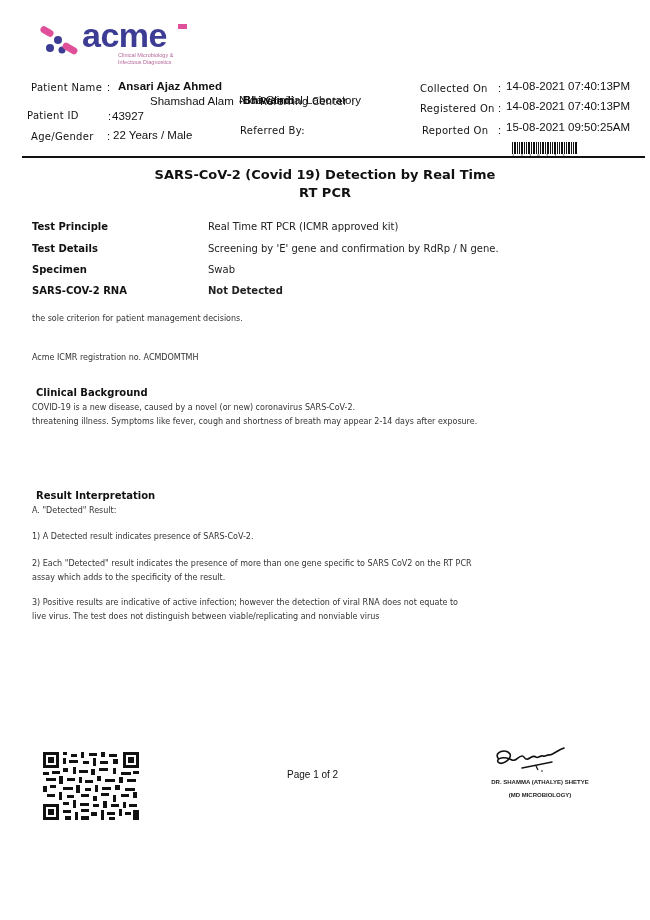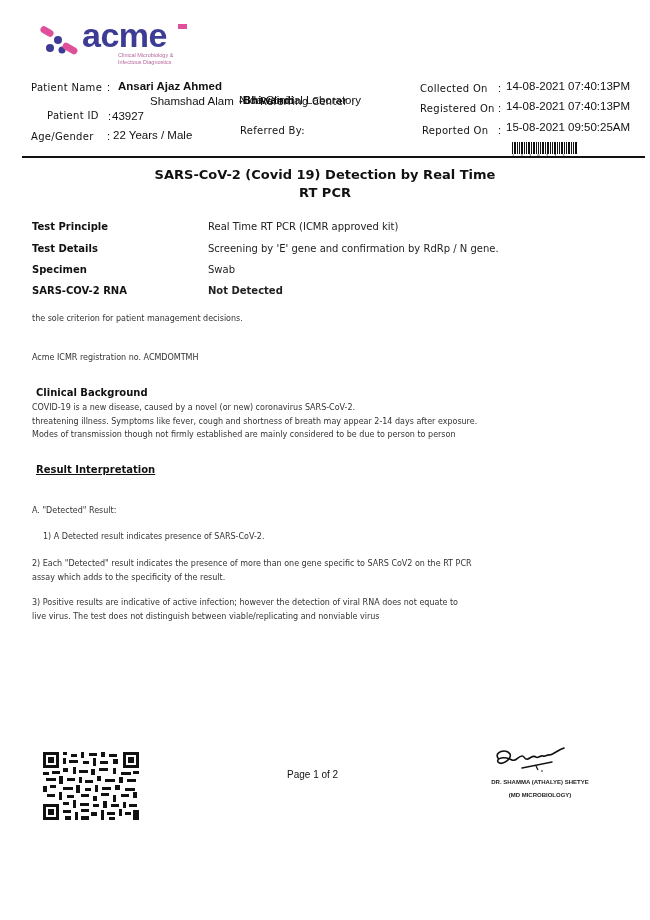--- a/index.html
+++ b/index.html
@@ -58,21 +58,21 @@
     <div>Clinical Microbiology &amp;</div>
     <div>Infectious Diagnostics</div>
   </div>
 </div>
 
 <div class="abs hdr lbl" style="left:31px; top:82px;">Patient Name</div>
 <div class="abs hdr" style="left:107px; top:81px;">:</div>
 <div class="abs hdr val" style="left:118px; top:80px;font-weight:bold;">Ansari Ajaz Ahmed</div>
 <div class="abs hdr val" style="left:110px; top:95px;margin-left:40px;">Shamshad Alam</div>
 
-<div class="abs hdr lbl" style="left:47px; top:110px;">Patient ID</div>
+<div class="abs hdr lbl" style="left:27px; top:110px;">Patient ID</div>
 <div class="abs hdr" style="left:108px; top:110px;">:</div>
 <div class="abs hdr val" style="left:112px; top:110px;">43927</div>
 
 <div class="abs hdr lbl" style="left:31px; top:131px;">Age/Gender</div>
 <div class="abs hdr" style="left:107px; top:130px;">:</div>
 <div class="abs hdr val" style="left:113px; top:129px;">22 Years / Male</div>
 
 <div class="abs hdr lbl" style="left:240px; top:96px;margin-left:20px;">Referring Center :</div>
 <div class="abs hdr val" style="left:239px; top:94px;">Nida Clinical Laboratory</div>
 <div class="abs hdr val" style="left:239px; top:94px;font-weight:bold;">-Bhiwandi</div>
@@ -148,26 +148,25 @@
 
 <div class="abs small" style="top:312px;">
   <div>the sole criterion for patient management decisions.</div>
 </div>
 <div class="abs small" style="top:351px;">Acme ICMR registration no. ACMDOMTMH</div>
 
 <div class="abs h2" style="top:387px;">Clinical Background</div>
 <div class="abs small" style="top:401px; width:560px;">
   <div>COVID-19 is a new disease, caused by a novel (or new) coronavirus SARS-CoV-2.</div>
   <div>threatening illness. Symptoms like fever, cough and shortness of breath may appear 2-14 days after exposure.</div>
-  <div>Modes of transmission though not firmly established are mainly considered to be due to person to person</div>
-</div>
-
-<div class="abs h2" style="top:464px;text-decoration:underline;">Result Interpretation</div>
+</div>
+
+<div class="abs h2" style="top:490px;">Result Interpretation</div>
 <div class="abs small" style="top:504px;">A. "Detected" Result:</div>
-<div class="abs small" style="top:530px;margin-left:11px;">1) A Detected result indicates presence of SARS-CoV-2.</div>
+<div class="abs small" style="top:530px;">1) A Detected result indicates presence of SARS-CoV-2.</div>
 <div class="abs small" style="top:557px; width:560px;">
   <div>2) Each "Detected" result indicates the presence of more than one gene specific to SARS CoV2 on the RT PCR</div>
   <div>assay which adds to the specificity of the result.</div>
 </div>
 <div class="abs small" style="top:596px; width:560px;">
   <div>3) Positive results are indicative of active infection;  however the detection of viral RNA does not equate to</div>
   <div>live virus. The test does not distinguish between viable/replicating and nonviable virus</div>
 </div>
 
 <svg class="abs qr" viewBox="0 0 96 68" shape-rendering="crispEdges">

